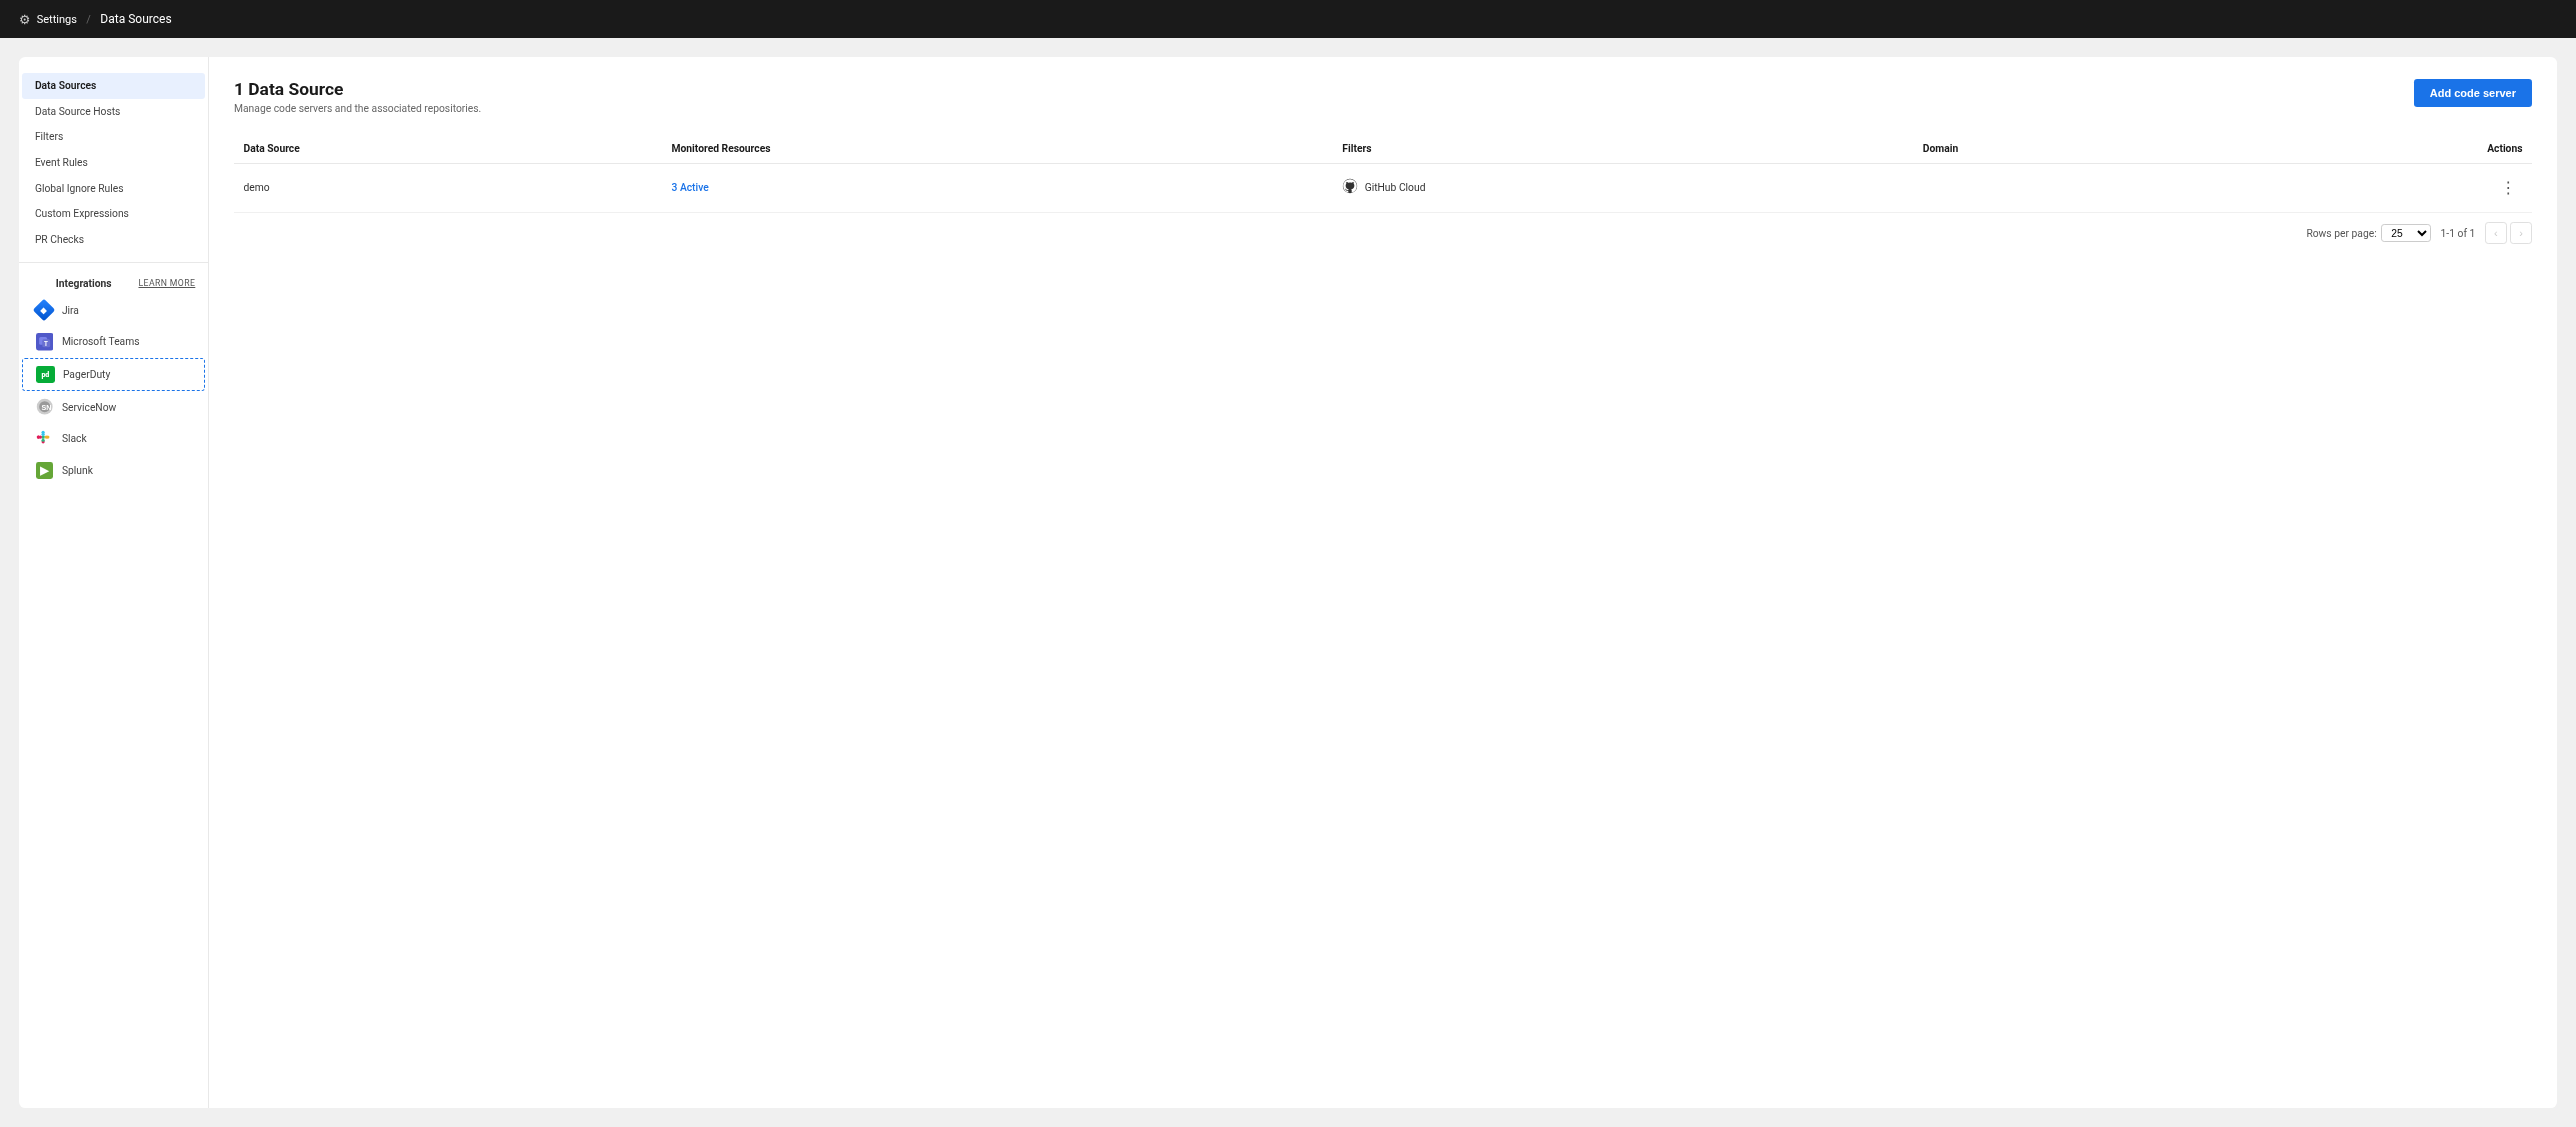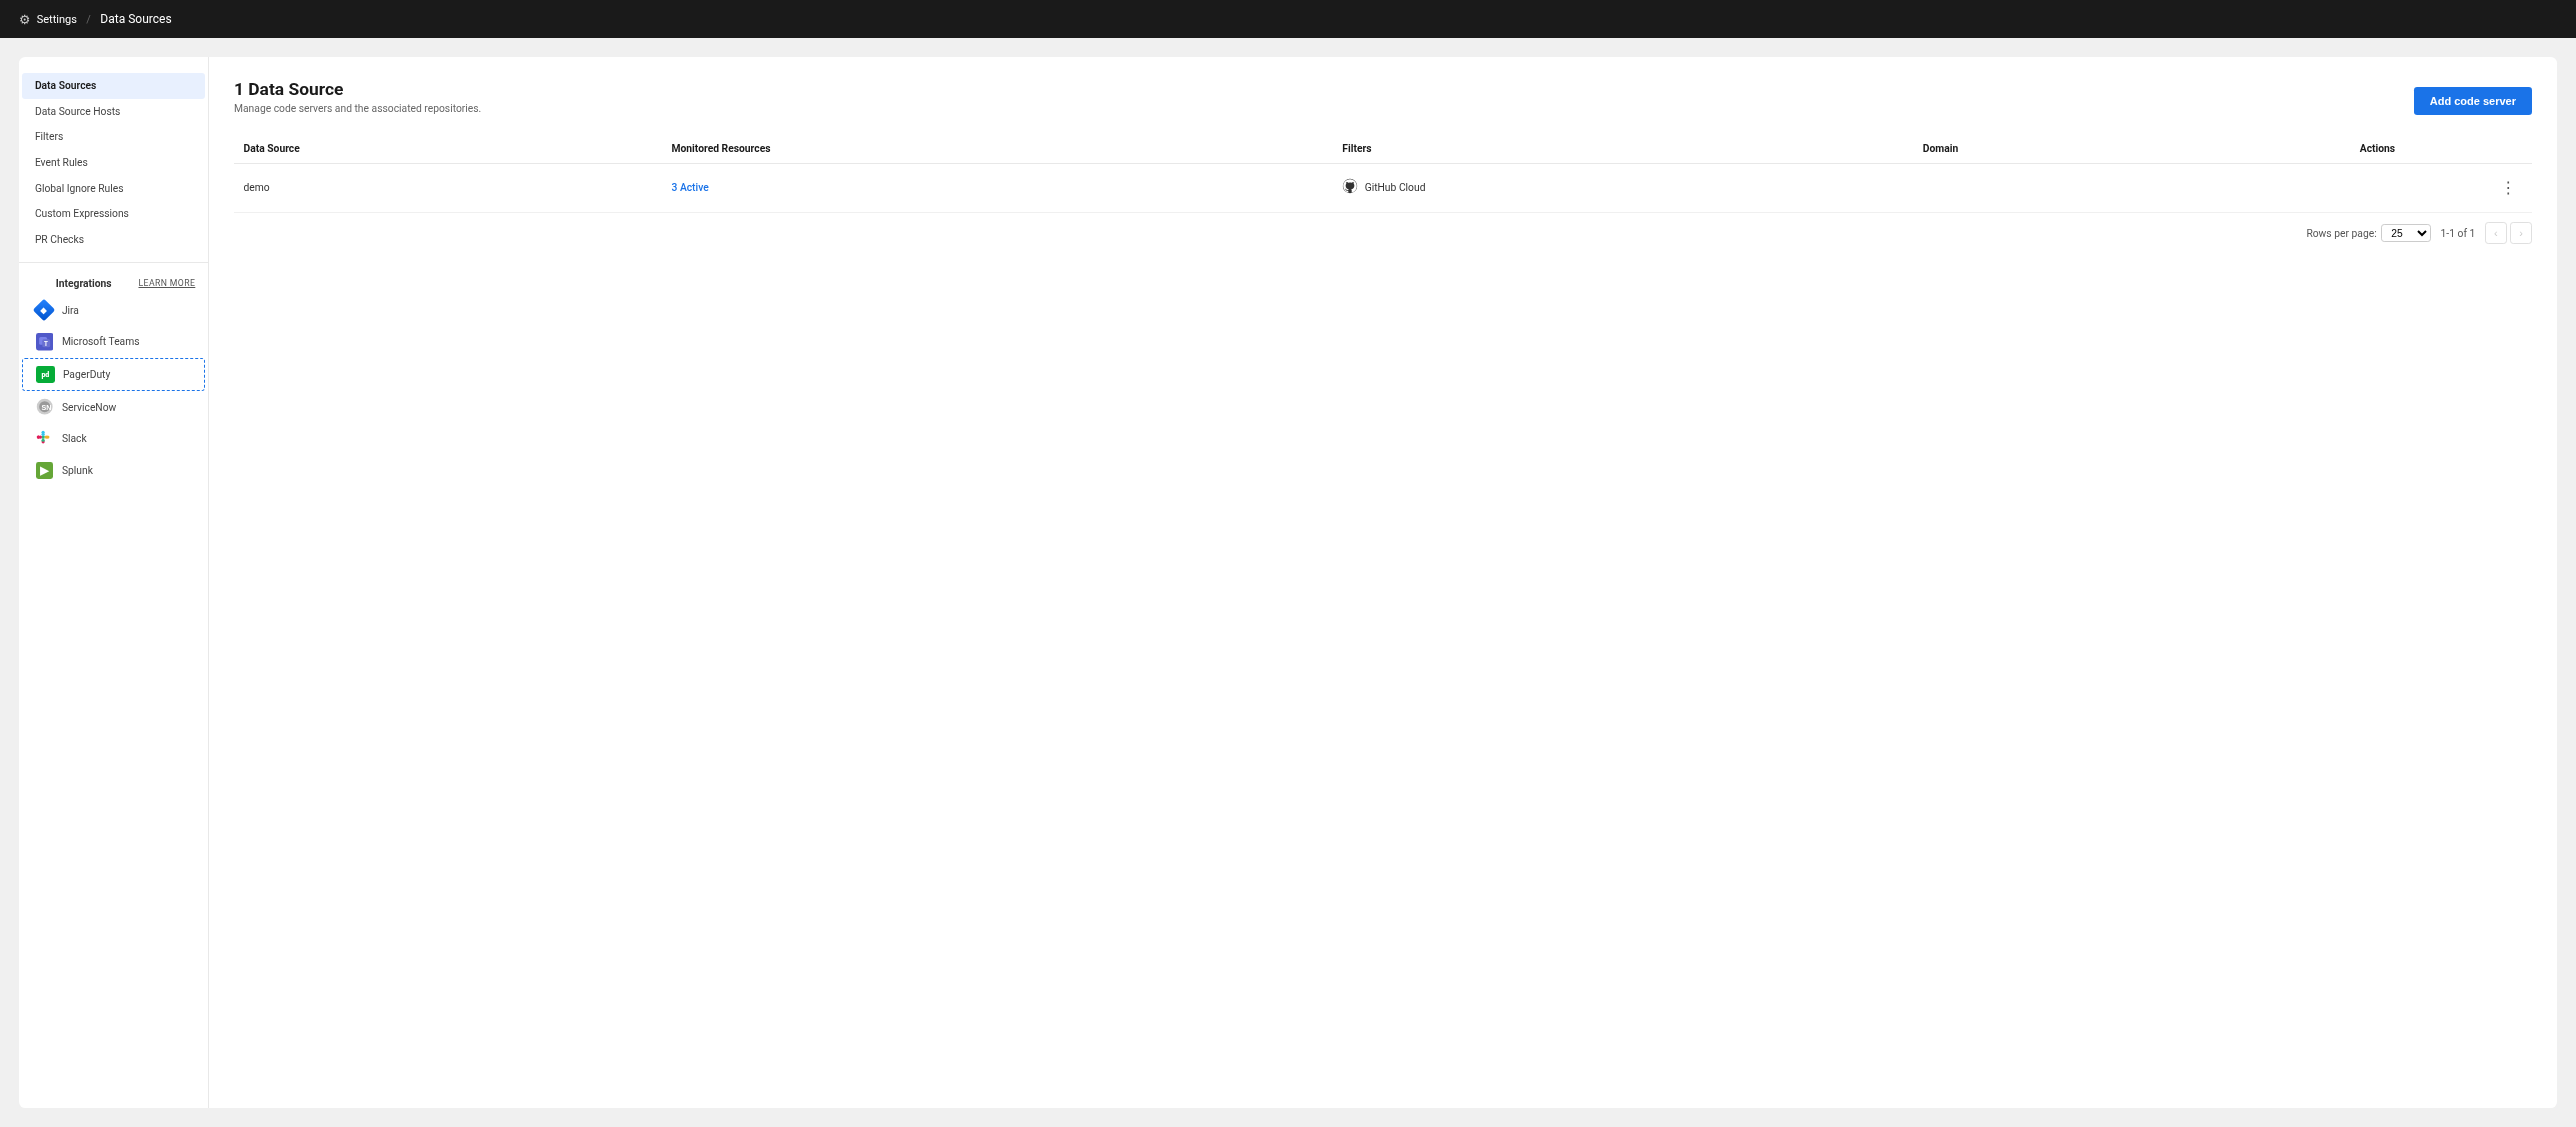--- a/index.html
+++ b/index.html
@@ -175,21 +175,21 @@
     }
 
     
     .main-panel {
       flex: 1;
       padding: 22px 25px;
     }
 
     .panel-header {
       display: flex;
-      align-items: flex-end;
+      align-items: flex-start;
       justify-content: space-between;
       margin-bottom: 19px;
     }
 
     .panel-title {
       font-size: 17.4px;
       font-weight: 700;
       color: #1a1a1a;
       margin-bottom: 3.2px;
     }
@@ -436,21 +436,21 @@
         <button class="add-btn">Add code server</button>
       </div>
 
       <table class="data-table">
         <thead>
           <tr>
             <th>Data Source</th>
             <th>Monitored Resources</th>
             <th>Filters</th>
             <th>Domain</th>
-            <th style="text-align:center;">Actions</th>
+            <th style="text-align:right;">Actions</th>
           </tr>
         </thead>
         <tbody>
           <tr class="table-row">
             <td>
               <span>demo</span>
             </td>
             <td>
               <a class="active-link" href="#">3 Active</a>
             </td>

